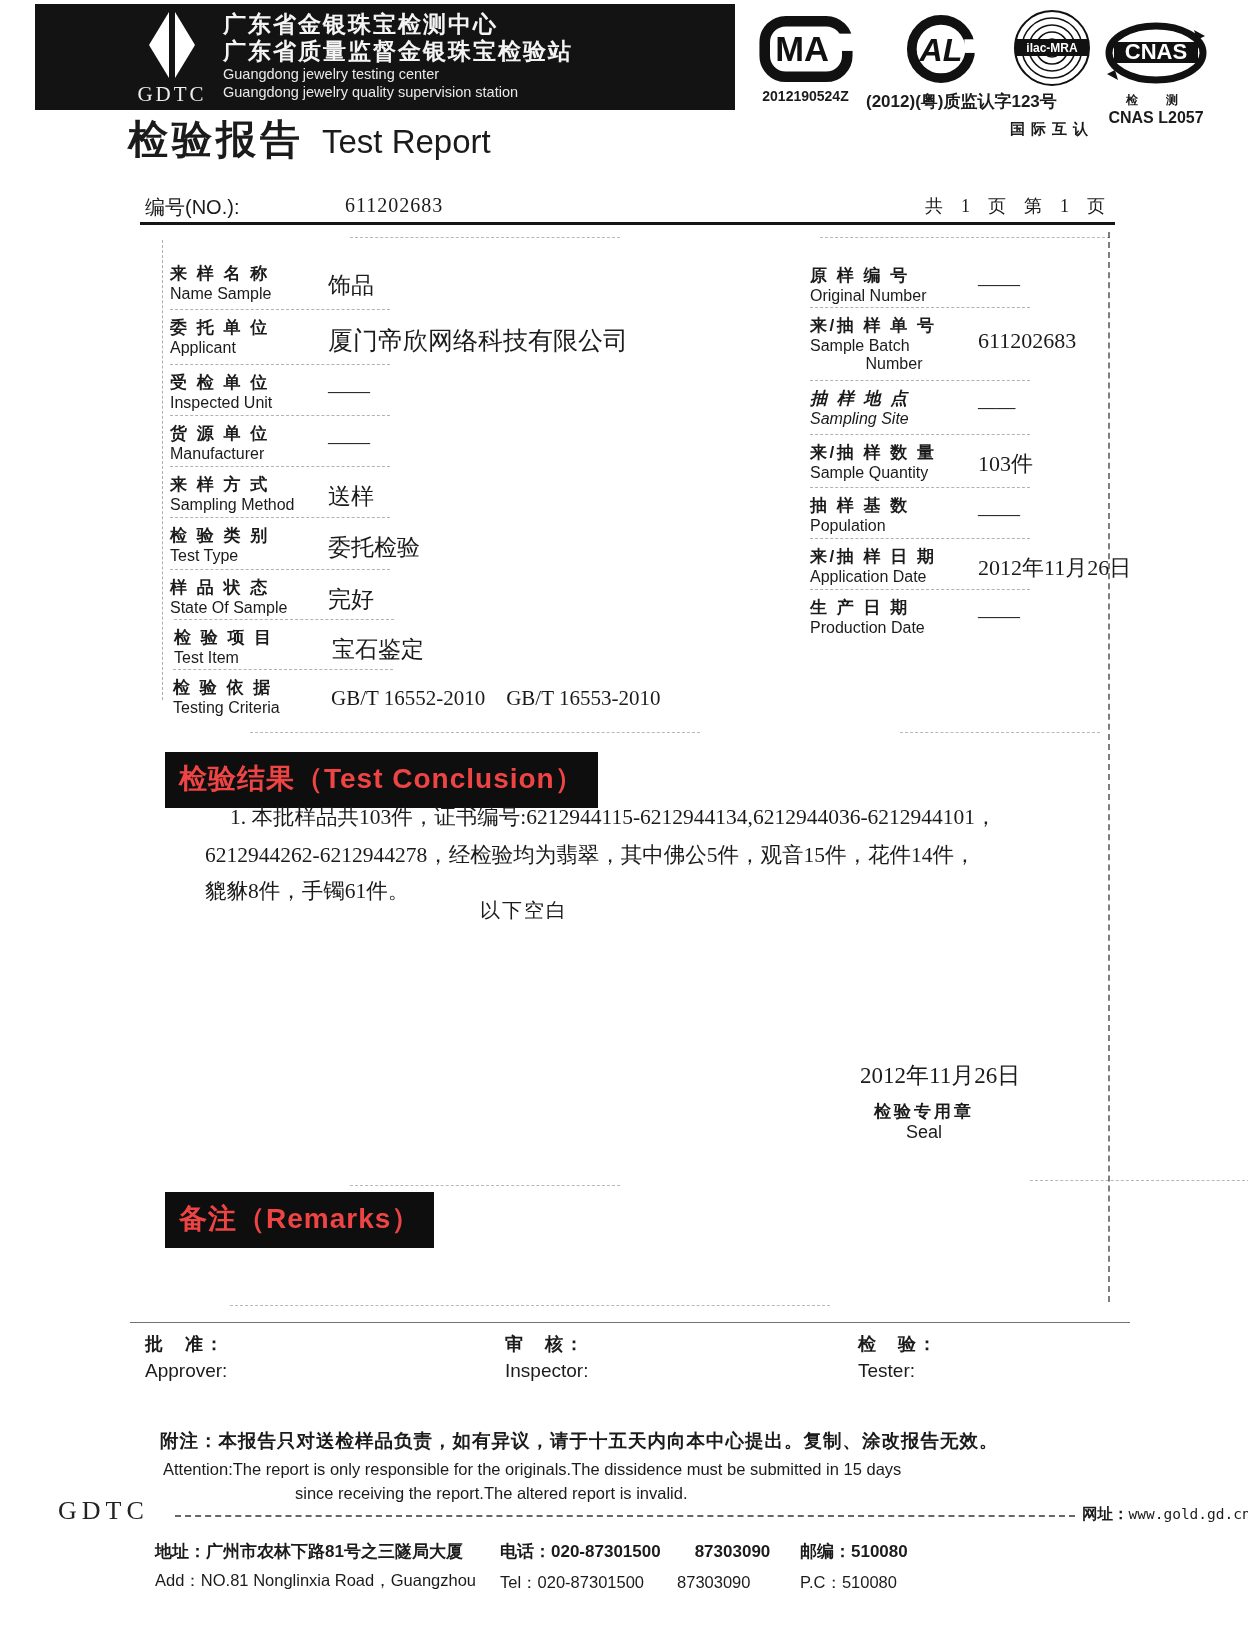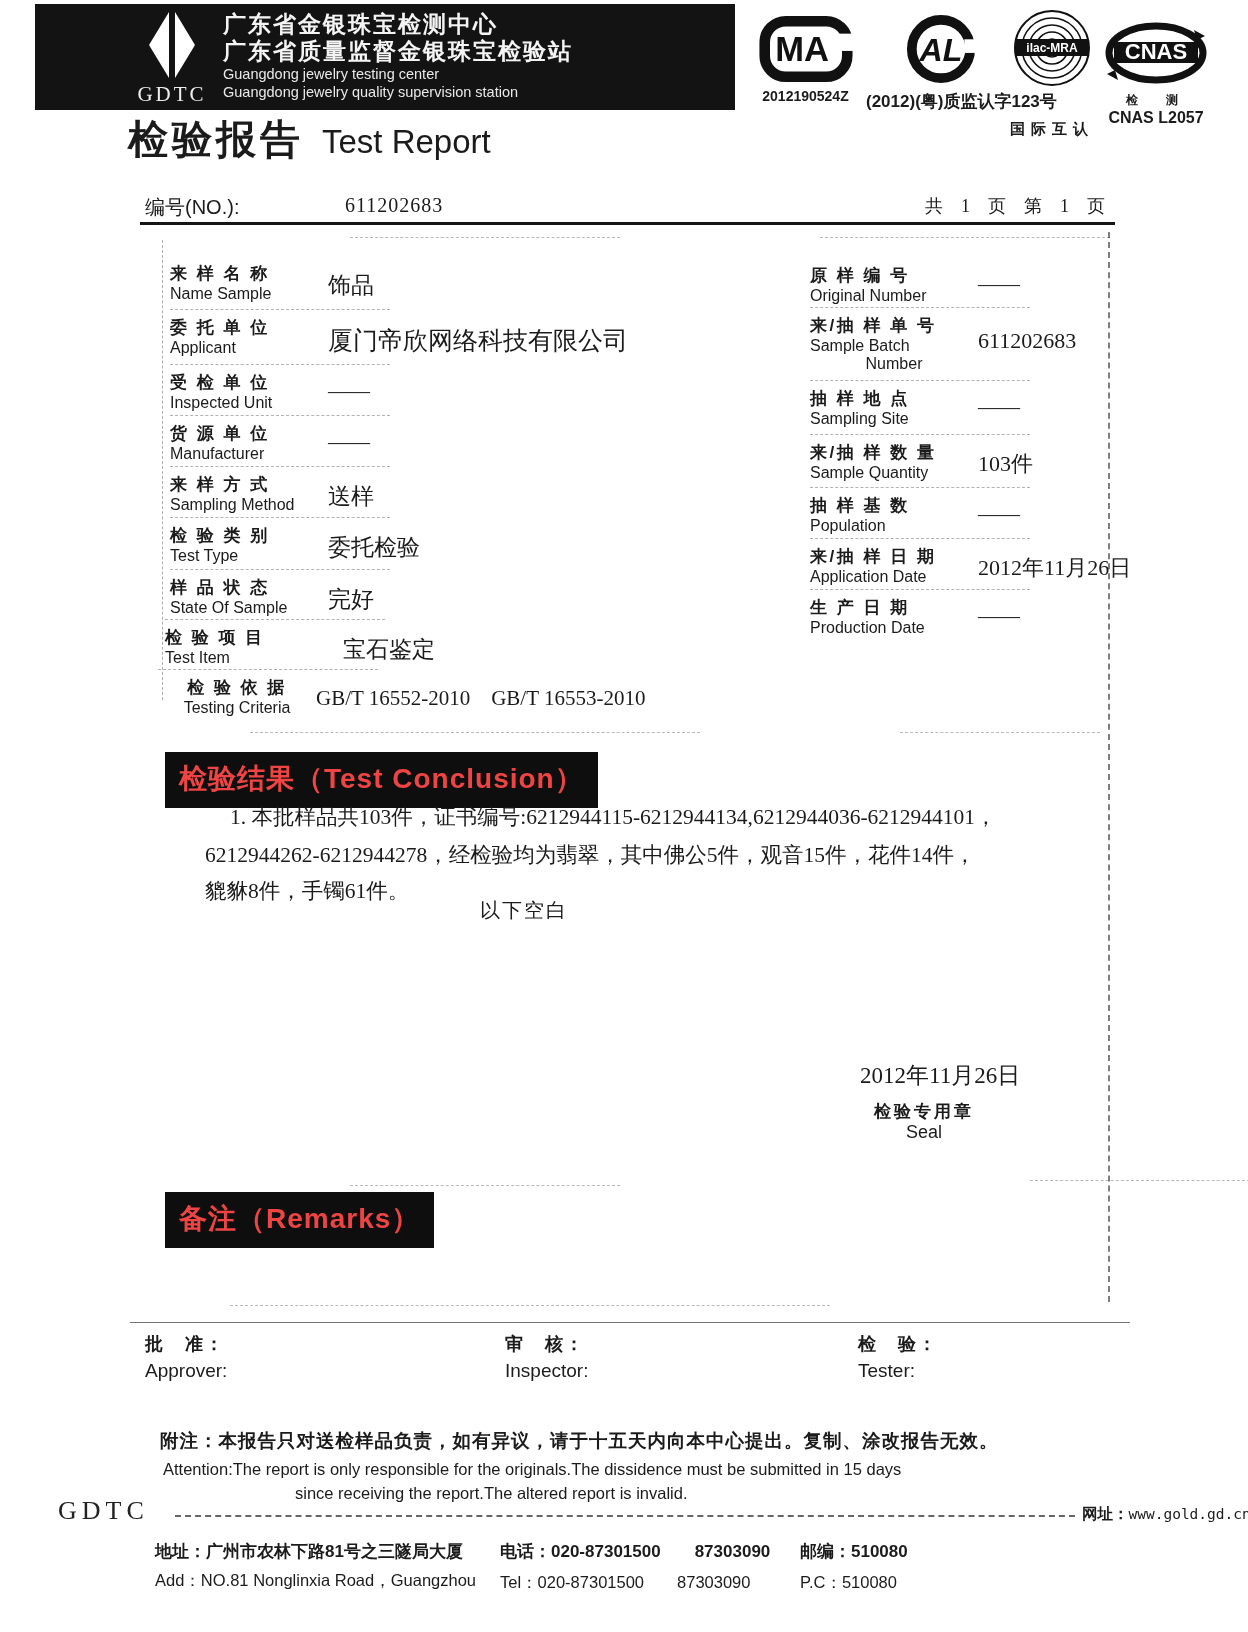--- a/index.html
+++ b/index.html
@@ -207,29 +207,29 @@
       <div class="fvalue" style="font-size:23px;">委托检验</div>
     </div>
     <div class="frow" style="left:20px; top:332px;">
       <div class="sep"></div>
       <div class="flabel">
           <div class="cn">样 品 状 态</div>
           <div class="en">State Of Sample</div>
         </div>
       <div class="fvalue" style="font-size:23px;">完好</div>
     </div>
-    <div class="frow" style="left:15px; top:382px;gap:20px;">
+    <div class="frow" style="left:24px; top:382px;">
       <div class="sep"></div>
       <div class="flabel">
           <div class="cn">检 验 项 目</div>
           <div class="en">Test Item</div>
         </div>
       <div class="fvalue" style="font-size:23px;">宝石鉴定</div>
     </div>
-    <div class="frow" style="left:8px; top:432px;text-align:center;">
+    <div class="frow" style="left:23px; top:432px;">
       <div class="sep"></div>
       <div class="flabel">
           <div class="cn">检 验 依 据</div>
           <div class="en">Testing Criteria</div>
         </div>
       <div class="fvalue">GB/T 16552-2010　GB/T 16553-2010</div>
     </div>
 
     <div class="rcol">
       <div class="frow" style="left:660px; top:20px;">
@@ -241,21 +241,21 @@
       </div>
       <div class="frow" style="left:660px; top:70px;">
         <div class="sep"></div>
         <div class="flabel">
             <div class="cn">来/抽 样 单 号</div>
             <div class="en">Sample Batch</div>
             <div class="en" style="text-align:center;">Number</div>
           </div>
         <div class="fvalue" style="padding-top:14px; font-size:22px;">611202683</div>
       </div>
-      <div class="frow" style="left:660px; top:143px;">
+      <div class="frow" style="left:660px; top:143px;font-style:italic;">
         <div class="sep"></div>
         <div class="flabel">
             <div class="cn">抽 样 地 点</div>
             <div class="en">Sampling Site</div>
           </div>
         <div class="fvalue">——</div>
       </div>
       <div class="frow" style="left:660px; top:197px;">
         <div class="sep"></div>
         <div class="flabel">

